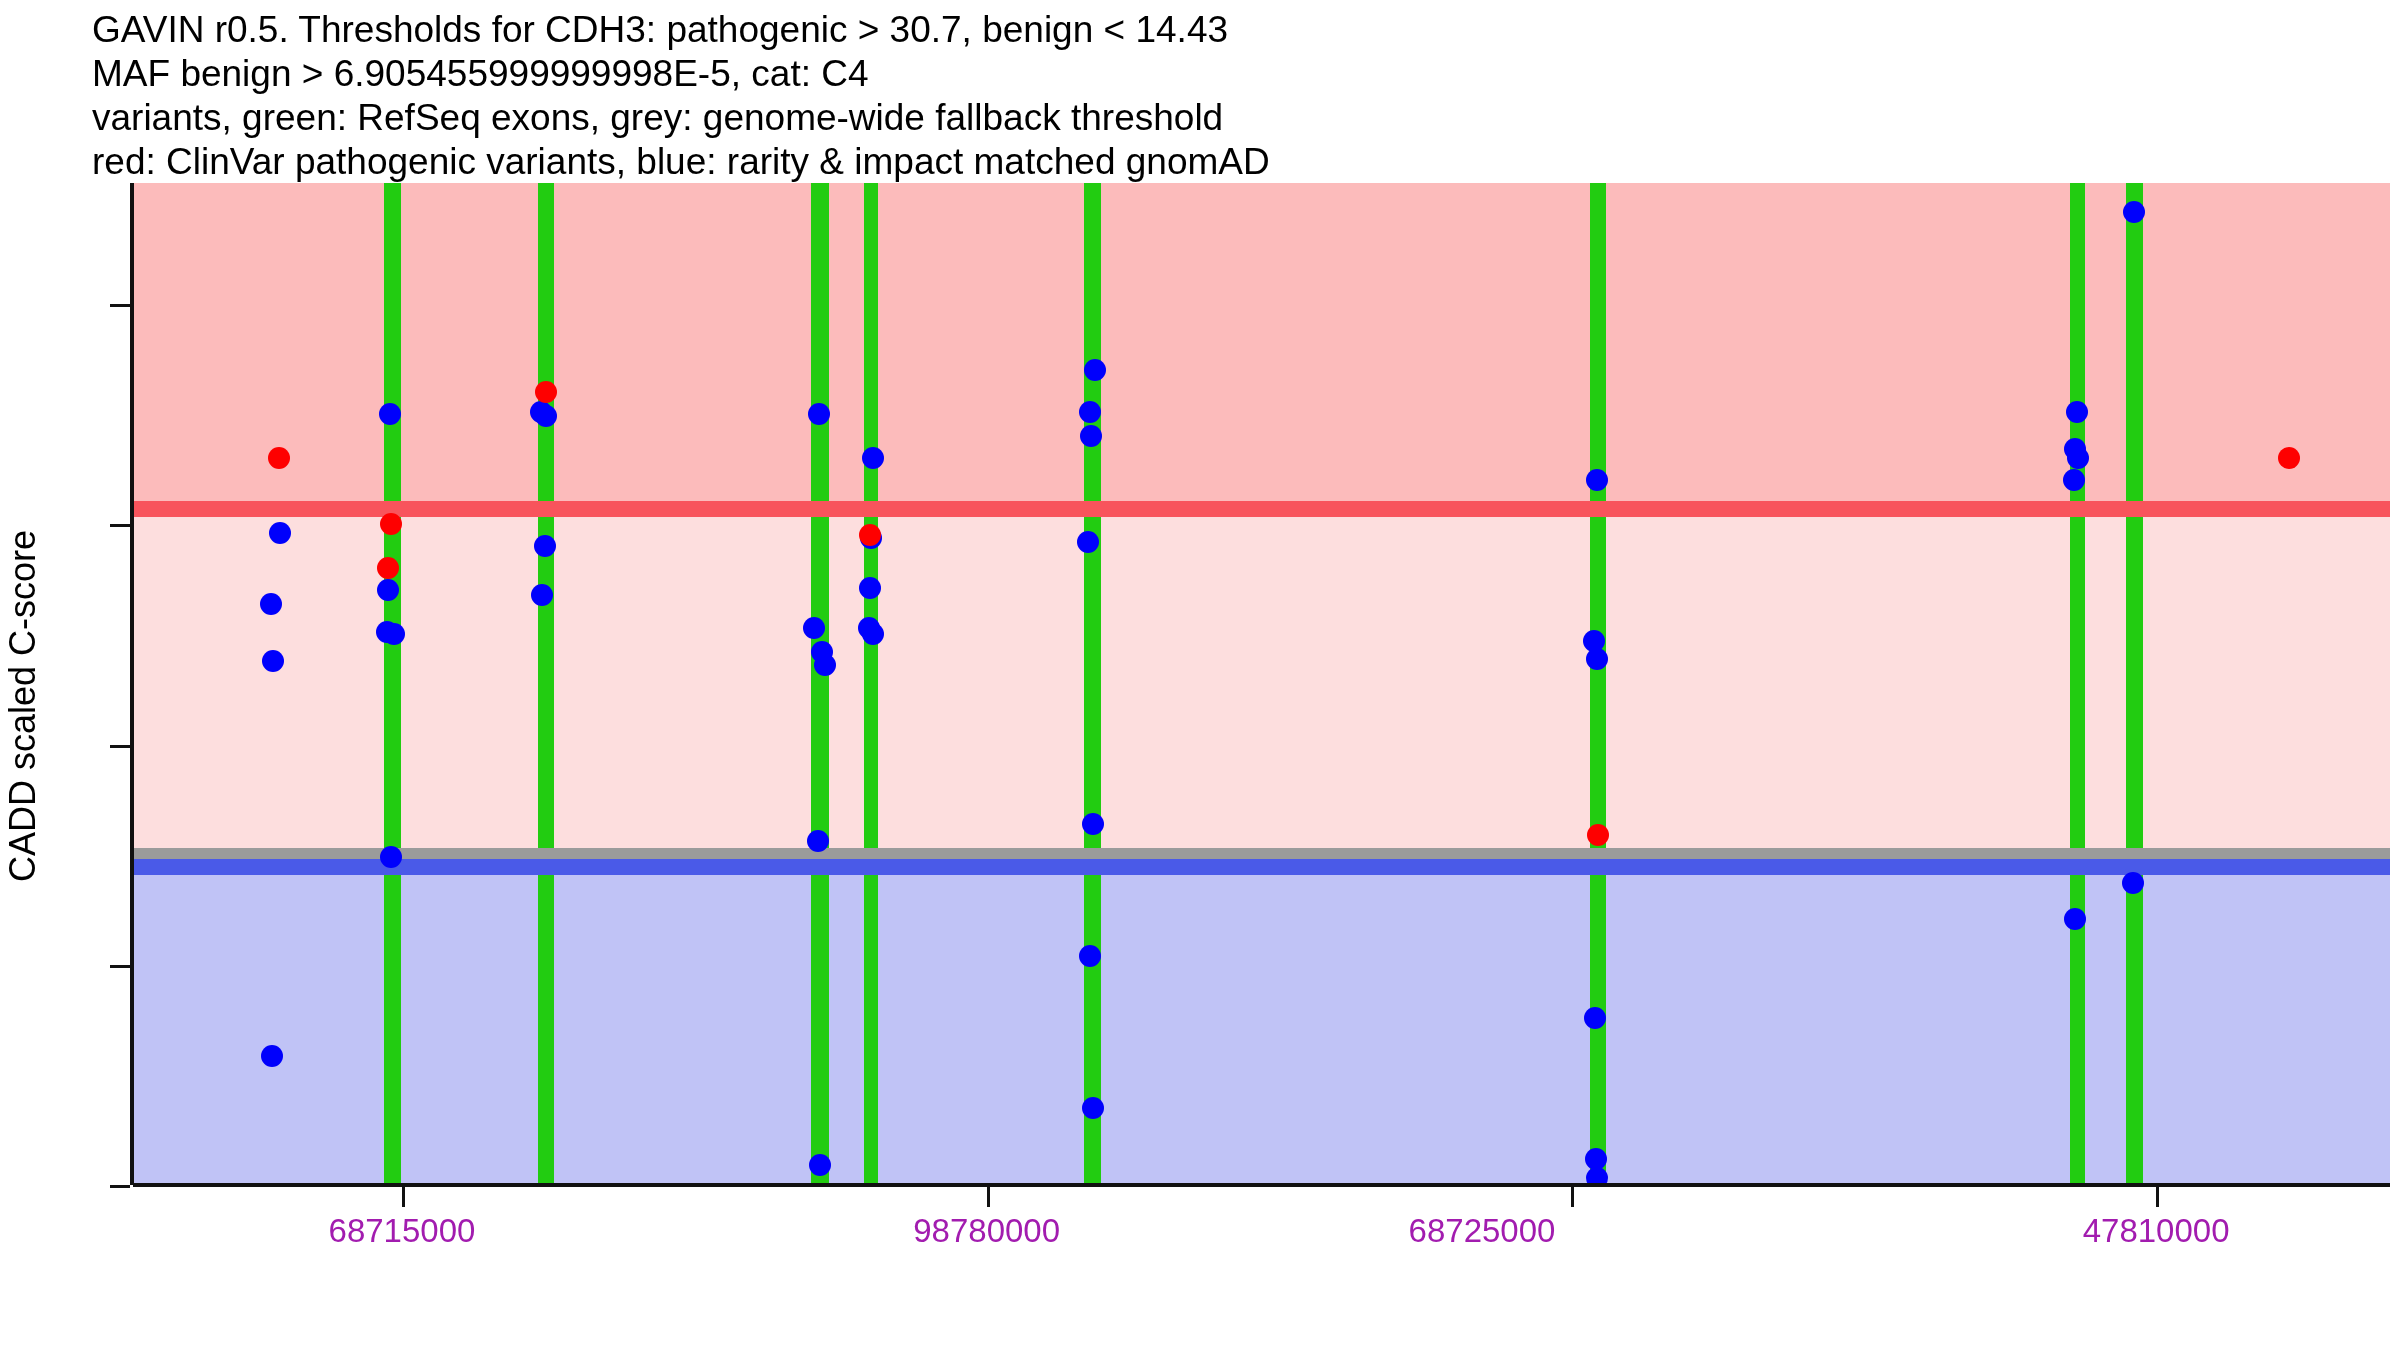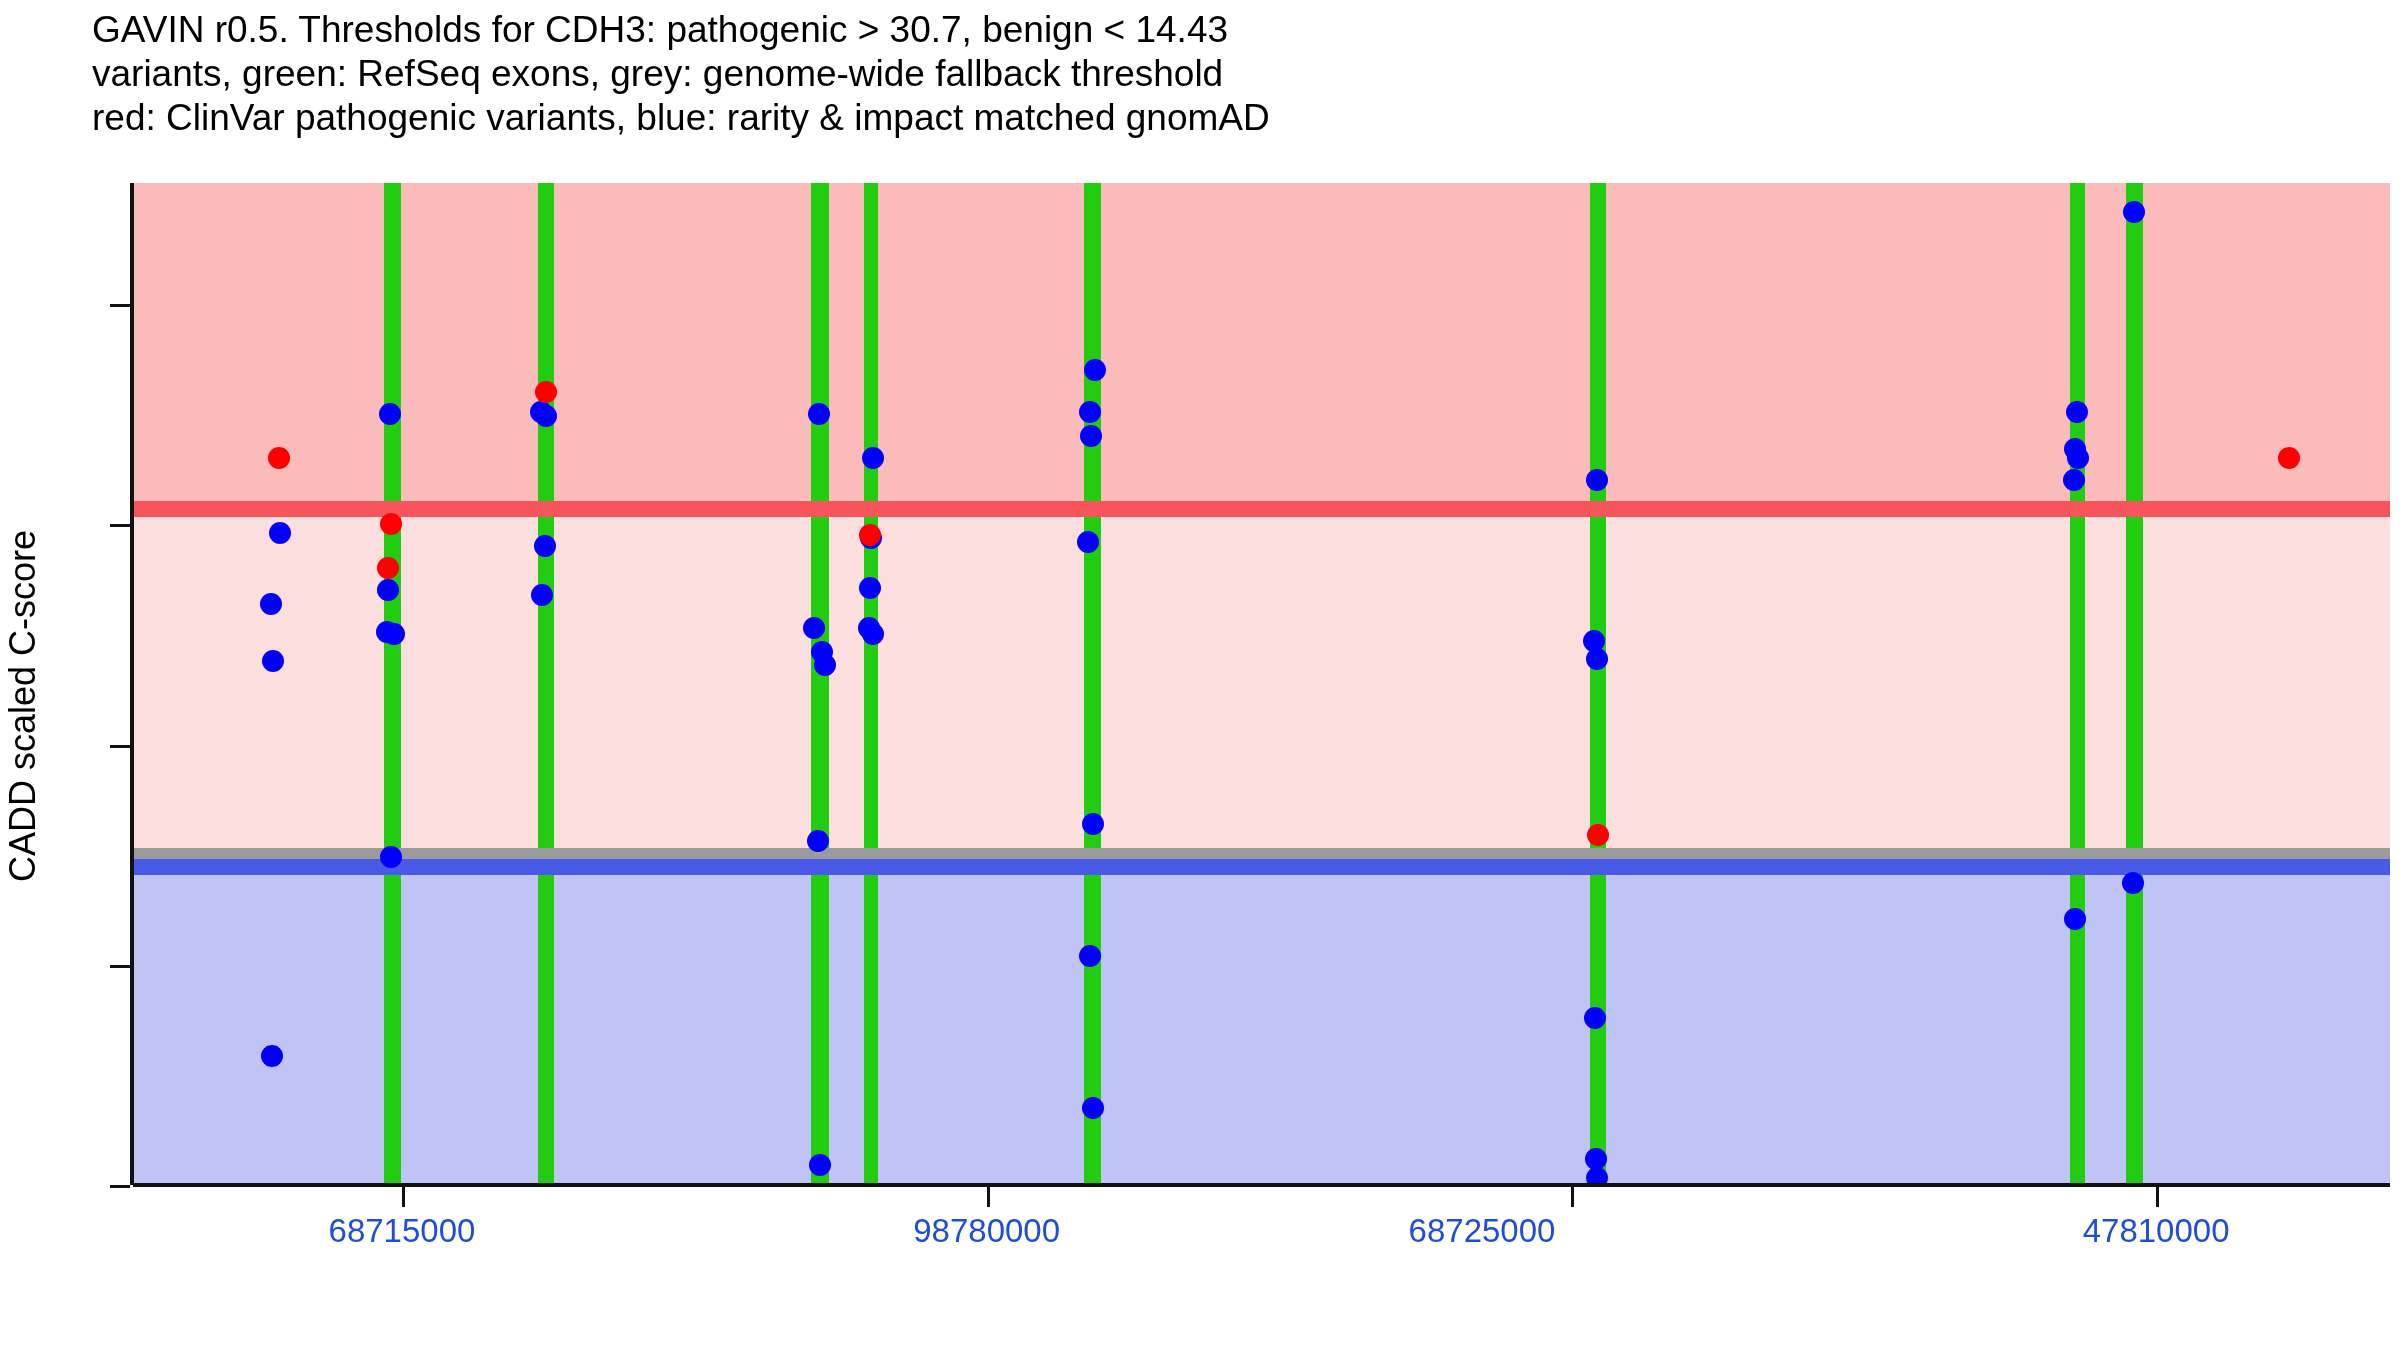--- a/index.html
+++ b/index.html
@@ -26,29 +26,30 @@
   .pt{position:absolute;width:22px;height:22px;border-radius:50%;margin-left:-11px;margin-top:-11px;}
   .pt.red{background:#fe0000;}
   .pt.blue{background:#0000fc;}
 
   
   #axis-y-line{position:absolute;left:130px;top:183px;width:4px;height:1002px;background:#111;}
   #axis-x-line{position:absolute;left:133px;top:1183px;width:2257px;height:4px;background:#111;}
   .ytick{position:absolute;left:110px;width:20px;height:3px;background:#111;}
   .ylabel{position:absolute;right:2320px;width:120px;text-align:right;font-size:33px;color:#4d4d4d;}
   .xtick{position:absolute;top:1187px;width:3px;height:20px;background:#111;}
-  .xlabel{position:absolute;top:1212px;width:340px;margin-left:-170px;text-align:center;font-size:33px;color:#1d4ed8;}
+  .xlabel{position:absolute;top:1212px;width:340px;margin-left:-170px;text-align:center;font-size:33px;color:#a21caf;}
 </style>
 </head>
 <body>
 
 <div id="root">
 
   <div id="title-block">
     <div class="title-line">GAVIN r0.5. Thresholds for CDH3: pathogenic &gt; 30.7, benign &lt; 14.43</div>
+    <div class="title-line">MAF benign &gt; 6.905455999999998E-5, cat: C4</div>
     <div class="title-line">variants, green: RefSeq exons, grey: genome-wide fallback threshold</div>
     <div class="title-line">red: ClinVar pathogenic variants, blue: rarity &amp; impact matched gnomAD</div>
   </div>
 
   <div id="y-axis-title">CADD scaled C-score</div>
 
   <div id="panel">
 
   <div class="band" style="top: 0px; height: 325.925px; background: rgb(252, 187, 187);"></div>
       <div class="band" style="top: 325.925px; height: 344.424px; background: rgb(253, 222, 222);"></div>

